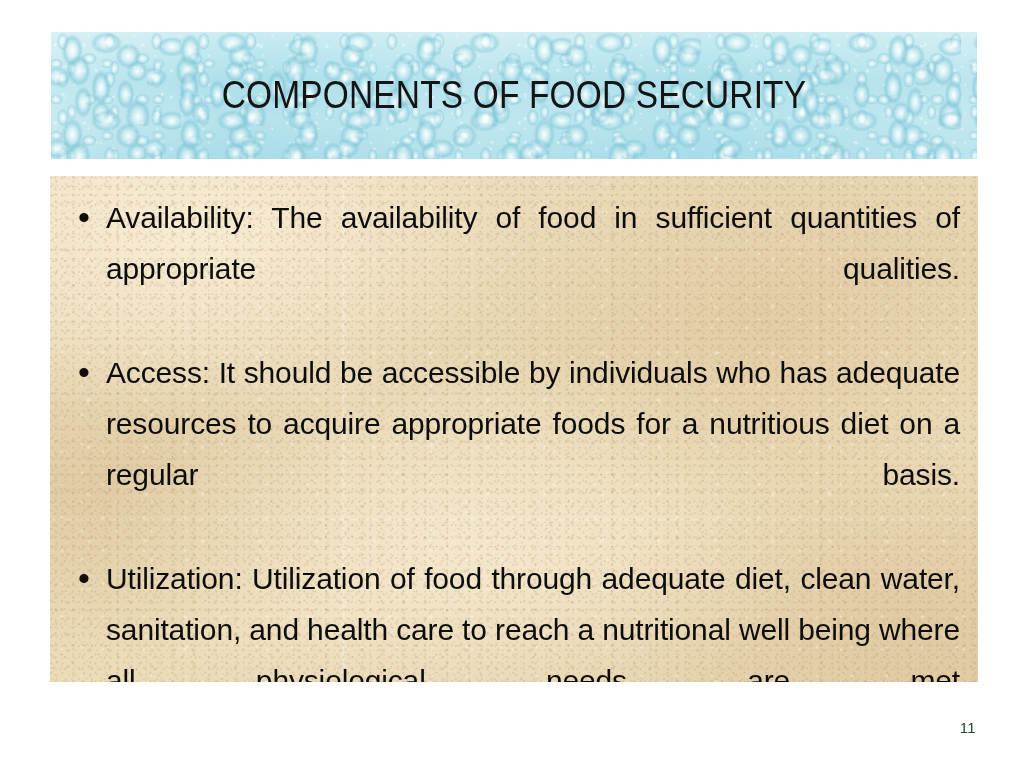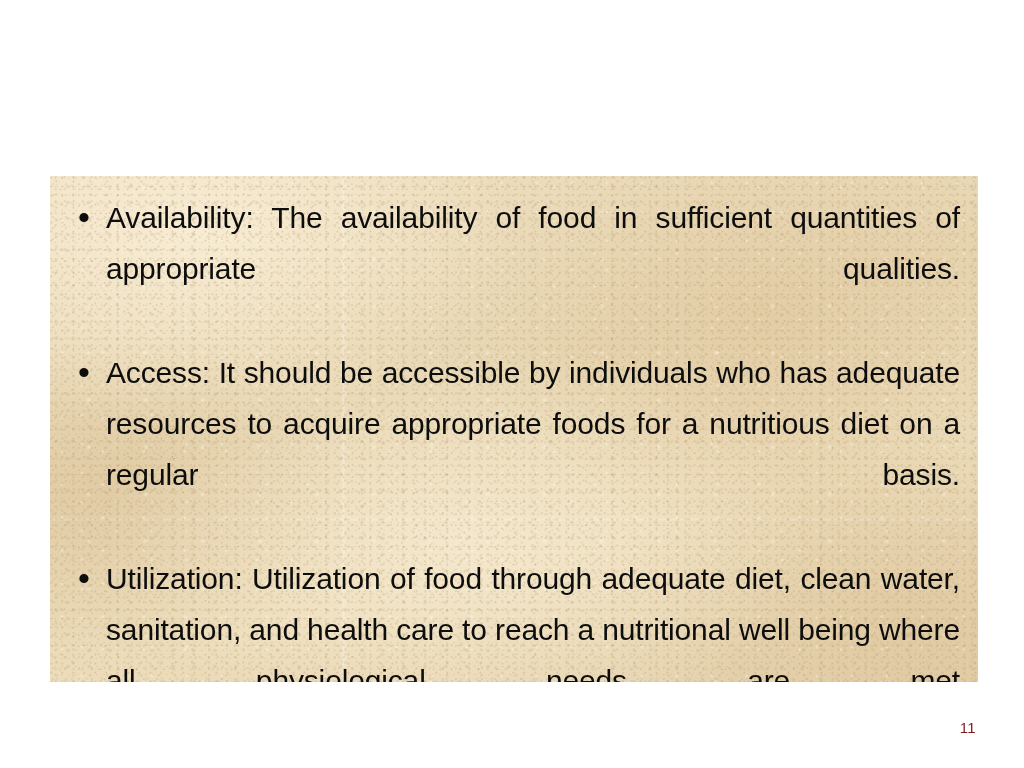--- a/index.html
+++ b/index.html
@@ -171,29 +171,32 @@
     height: 0;
   }
 
   
   .page-number {
     position: absolute;
     right: 48px;
     bottom: 32px;
     font-family: "Liberation Sans", sans-serif;
     font-size: 15px;
-    color: #7f1d1d;
+    color: #14532d;
     letter-spacing: .4px;
   }
 </style>
 </head>
 <body>
 
 <div class="slide">
 
+  <div class="title-banner">
+    <div class="title-banner-text">COMPONENTS OF FOOD SECURITY</div>
+  </div>
 
   <div class="content-block">
     <div class="bullet-list">
 
       <div class="bullet-item">
         <span class="bullet-marker">•</span>
         <span class="bullet-text">Availability: The availability of food in sufficient quantities of appropriate qualities.</span>
       </div>
 
       <div class="bullet-item">

